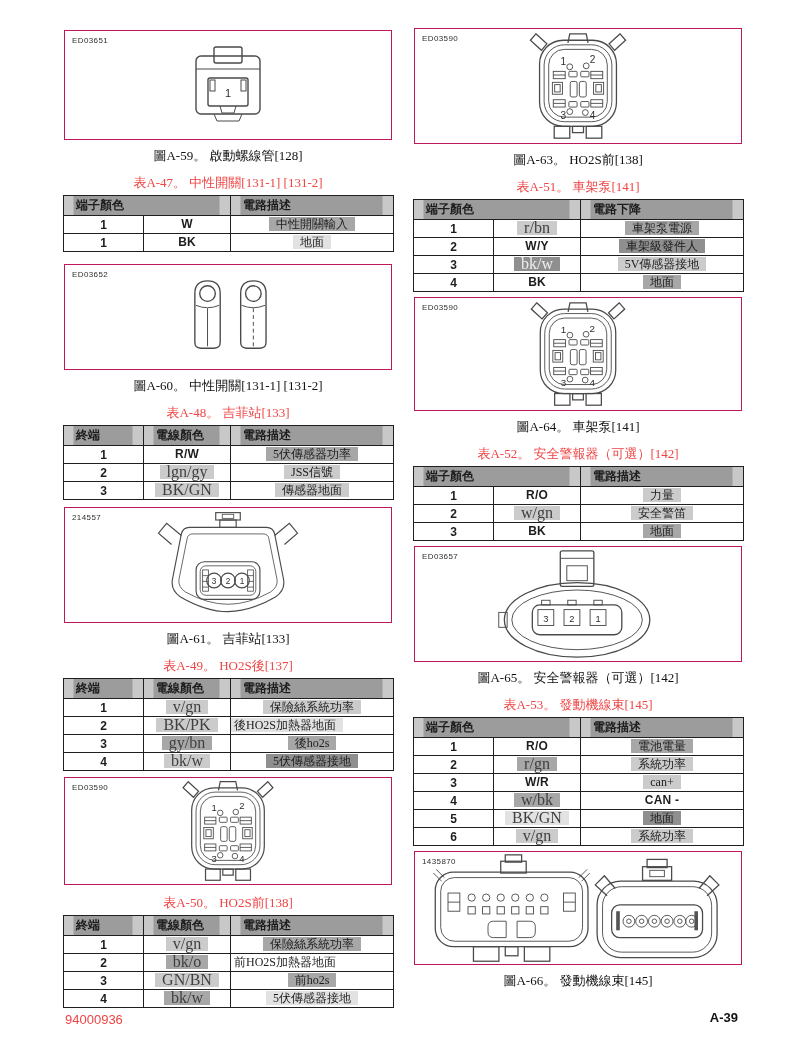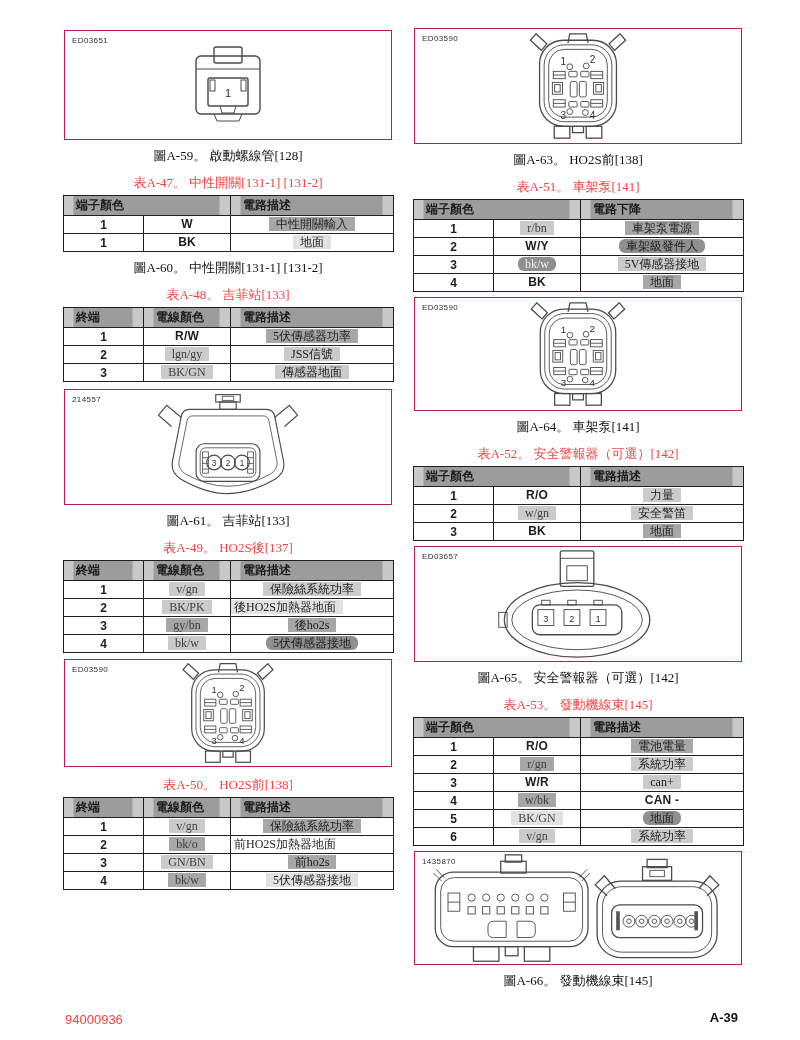--- a/index.html
+++ b/index.html
@@ -20,23 +20,23 @@
   .figcap{margin-top:7px;text-align:center;font-size:13px;color:#101010;white-space:nowrap;}
   .tabtitle{margin-top:9px;text-align:center;font-size:13px;color:#ef4444;white-space:nowrap;}
 
   table{border-collapse:collapse;table-layout:fixed;width:330px;margin-top:3px;}
   td,th{border:1px solid var(--bd);overflow:hidden;white-space:nowrap;}
   th{height:19px;font-size:12px;font-weight:bold;text-align:left;padding:0 0 0 12px;color:#1c1c1c;
      background:linear-gradient(90deg,var(--hn) 0 9px,var(--hg) 9px calc(100% - 11px),var(--hn) calc(100% - 11px));}
   td{height:17px;font-size:12px;text-align:center;padding:0;color:var(--ink);}
   .term{font-family:"Liberation Sans",sans-serif;font-weight:700;font-size:12px;}
   .wu{font-family:"Liberation Sans",sans-serif;font-weight:700;font-size:12px;letter-spacing:.2px;}
-  .wl{color:#3f3f3f;font-size:12px;}
+  .wl{color:#3f3f3f;font-size:16px;}
   .hl{display:inline-block;padding:0 7px;line-height:14px;font-family:Liberation Serif, serif;}
-  .hl-d{background:var(--hl-d);border-radius:6px;} .hl-m{background:var(--hl-m);}
+  .hl-d{background:var(--hl-d);} .hl-m{background:var(--hl-m);}
   .hl-l{background:var(--hl-l);} .hl-xl{background:var(--hl-xl);}
   .lt{color:#efefef;}
   .al{text-align:left;} .al .hl{padding-left:3px;}
 
   svg{display:block;}
   svg *{stroke:var(--line);stroke-width:1.4;fill:none;}
   svg text{stroke:none;fill:#2e2e2e;font-family:"Liberation Sans",sans-serif;}
   svg .thin{stroke-width:1;}
   svg .fillbar{fill:#555;stroke:none;}
   svg .dash{stroke-dasharray:4 3;}
@@ -83,20 +83,33 @@
       <td><span class="hl hl-m">中性開關輸入</span></td>
     </tr>
     <tr>
       <td class="term">1</td>
       <td><span class="wu">BK</span></td>
       <td><span class="hl hl-xl">地面</span></td>
     </tr>
   </tbody>
     </table>
 
+  <div class="figbox" style="margin-top:12px;height:104px;">
+    <span class="figid">ED03652</span>
+    <svg width="130" height="78" viewBox="0 0 130 80">
+      <path d="M31,16 Q31,3 44,3 Q57,3 57,16 L57,66 Q57,72 51,72 L37,72 Q31,72 31,66 Z"></path>
+      <circle cx="44" cy="16" r="8"></circle>
+      <path d="M32,28 Q44,33 56,28" class="thin"></path>
+      <line x1="44" y1="31" x2="44" y2="70" class="thin"></line>
+      <path d="M78,16 Q78,3 91,3 Q104,3 104,16 L104,66 Q104,72 98,72 L84,72 Q78,72 78,66 Z"></path>
+      <circle cx="91" cy="16" r="8"></circle>
+      <path d="M79,28 Q91,33 103,28" class="thin"></path>
+      <line x1="91" y1="31" x2="91" y2="70" class="thin dash"></line>
+    </svg>
+  </div>
   <div class="figcap">圖A-60。 中性開關[131-1] [131-2]</div>
 
   <div class="tabtitle">表A-48。 吉菲站[133]</div>
   <table>
     <colgroup>
         <col style="width:80px">
         <col style="width:87px">
         <col style="width:163px">
       </colgroup>
     <tbody>

